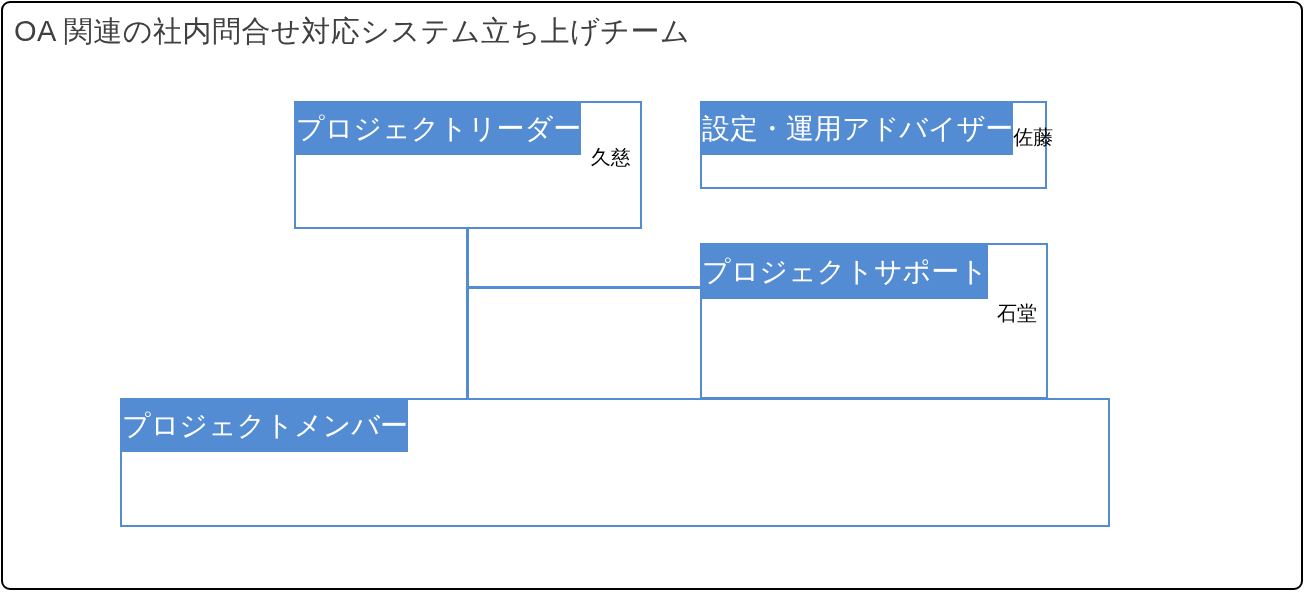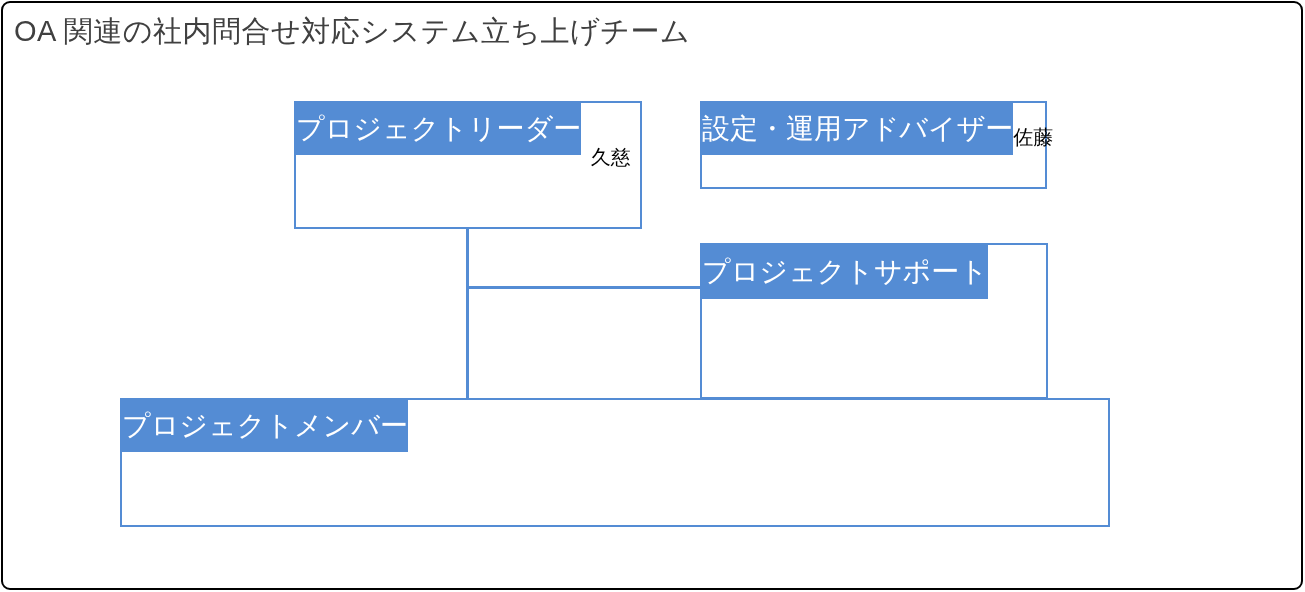--- a/index.html
+++ b/index.html
@@ -105,19 +105,20 @@
     <div class="org-body">久慈</div>
   </div>
 
   <div class="org-box box-advisor">
     <div class="org-header">設定・運用アドバイザー</div>
     <div class="org-body">佐藤</div>
   </div>
 
   <div class="org-box box-support">
     <div class="org-header">プロジェクトサポート</div>
+    <div class="org-body">石堂</div>
   </div>
 
   <div class="org-box box-members">
     <div class="org-header">プロジェクトメンバー</div>
   </div>
 
 </div>
 
 </body></html>

